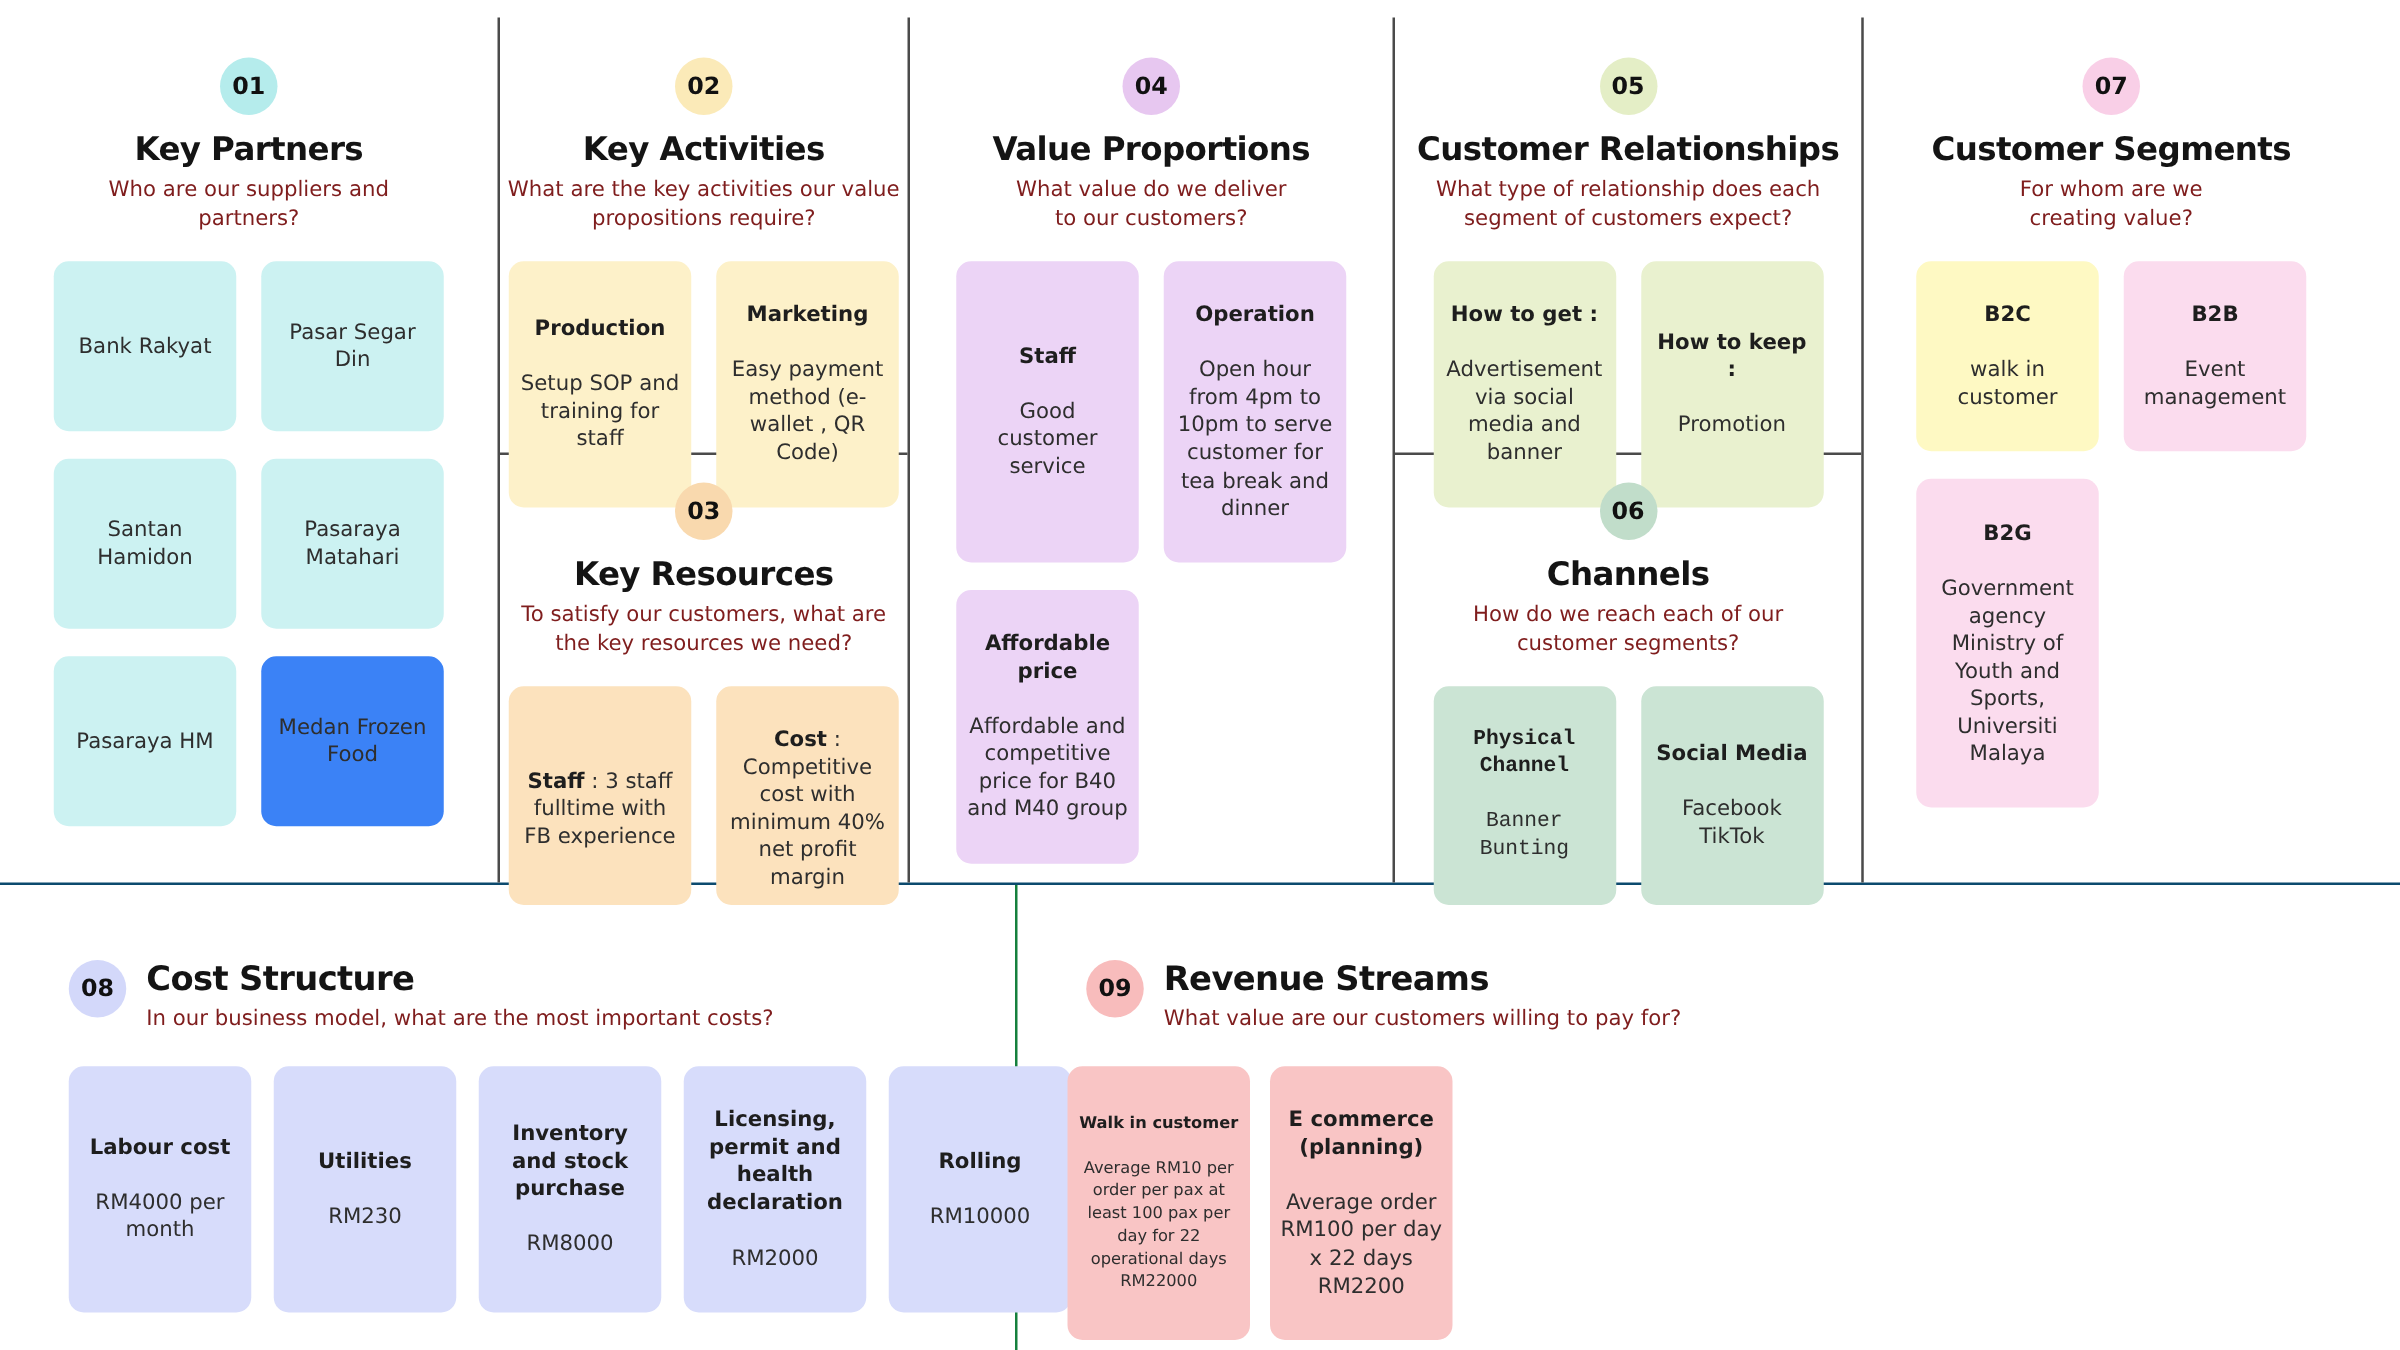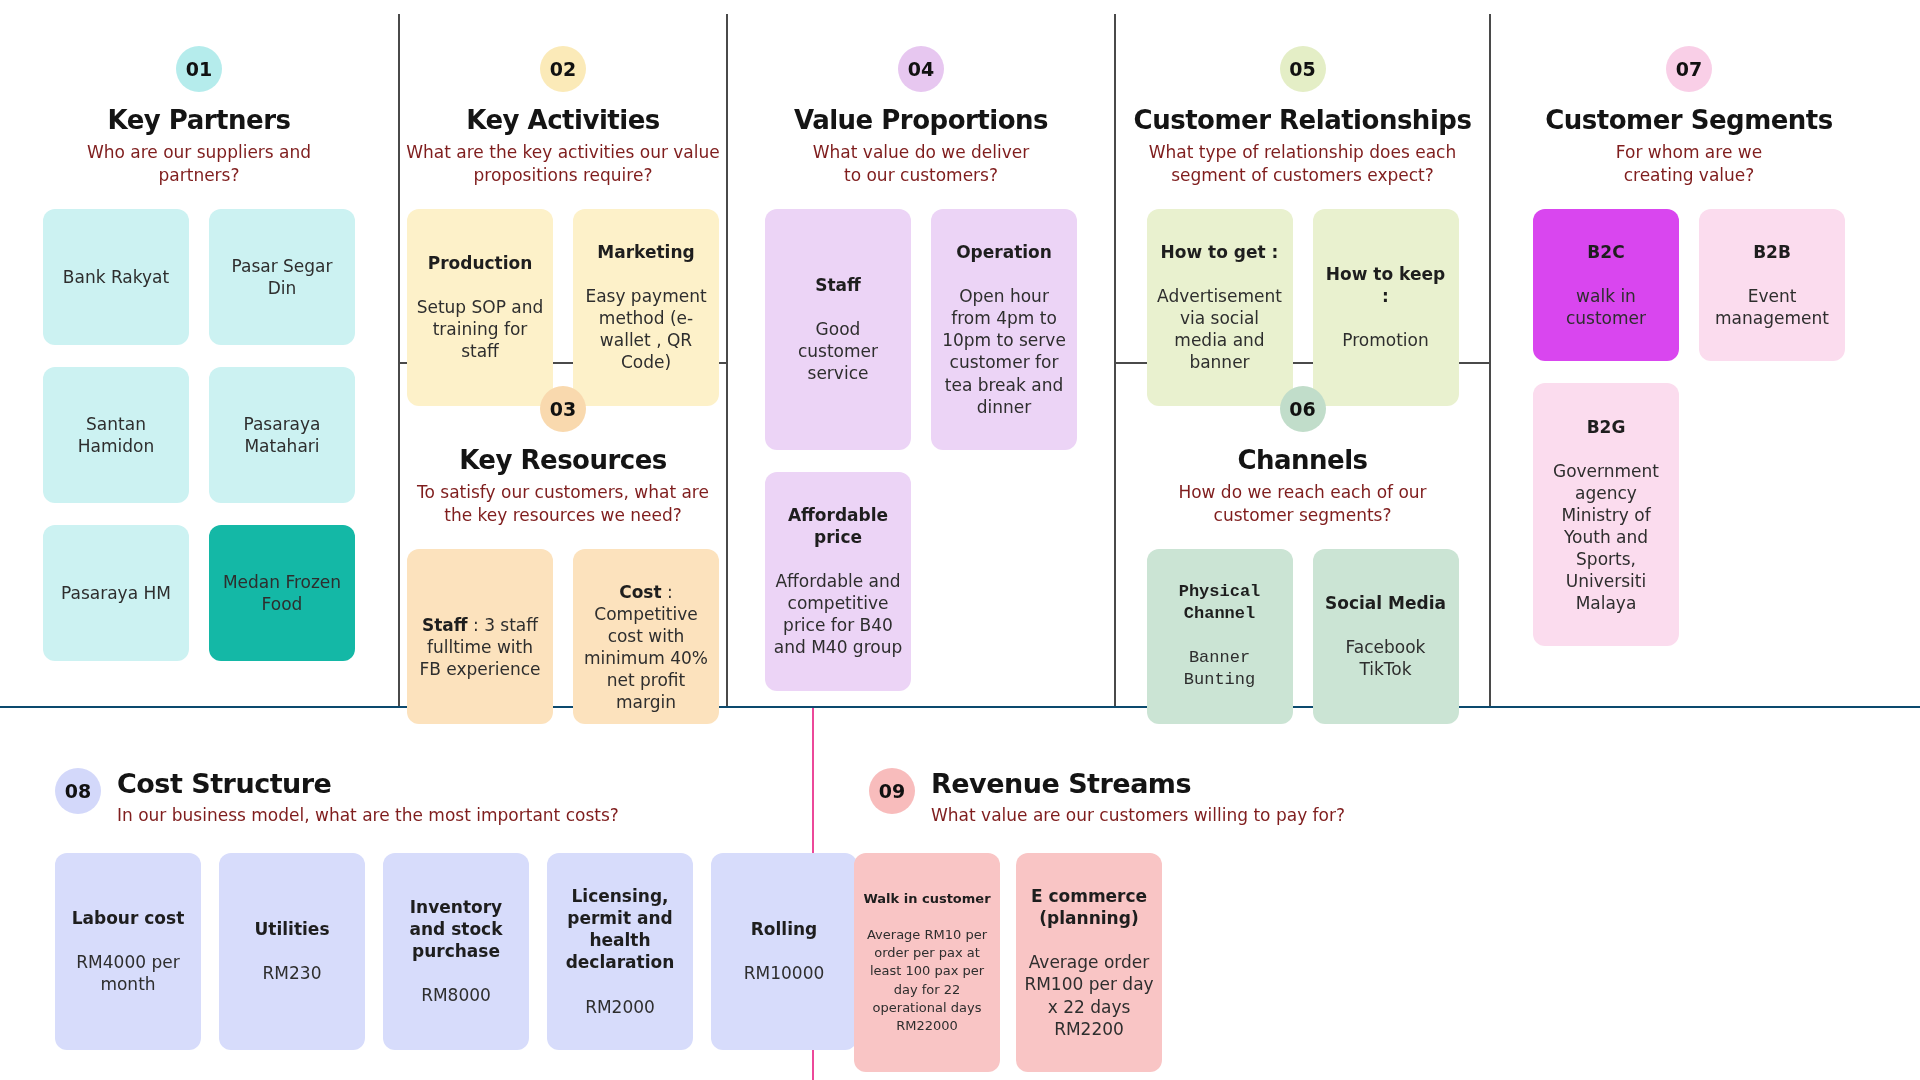--- a/index.html
+++ b/index.html
@@ -33,21 +33,21 @@
   .card { min-height:136px; border-radius:12px; padding:10px 8px;
           display:flex; align-items:center; justify-content:center; text-align:center; }
   .card-text { font-size:17px; line-height:1.3; color:#2e2e2e; white-space:pre-line; }
   .b { font-weight:bold; color:#1e1e1e; }
   .blk { display:block; }
   .tall { min-height:148px; }
 
   
   .bottom-row { display:flex; flex:1; }
   .b-sec { padding-top:60px; }
-  .b-sec-cost { width:814px; border-right:2px solid #ec4899; }
+  .b-sec-cost { width:814px; border-right:2px solid #15803d; }
   .b-sec-rev { flex:1; }
   .b-head { display:flex; gap:16px; padding-left:55px; }
   .b-head .num-circle { margin:0; flex:0 0 46px; }
   .b-head h2 { font-size:27px; font-weight:bold; color:#141414; letter-spacing:-0.5px; }
   .b-head .sec-sub { text-align:right; margin-top:5px; }
   .b-cards { display:grid; gap:18px; margin-top:26px; justify-content:start; }
   .cost-cards { grid-template-columns:repeat(5,146px); padding-left:55px; }
   .rev-cards { grid-template-columns:repeat(2,146px); gap:16px; padding-left:40px; }
   .b-cards .card { min-height:146px; }
   .card.small .card-text { font-size:13px; line-height:1.4; }
@@ -75,21 +75,21 @@
         </div>
         <div class="card" style="background: rgb(204, 242, 242);">
           <div class="card-text">Santan Hamidon</div>
         </div>
         <div class="card" style="background: rgb(204, 242, 242);">
           <div class="card-text">Pasaraya Matahari</div>
         </div>
         <div class="card" style="background: rgb(204, 242, 242);">
           <div class="card-text">Pasaraya HM</div>
         </div>
-        <div class="card" style="background: #14b8a6;">
+        <div class="card" style="background: #3b82f6;">
           <div class="card-text">Medan Frozen Food</div>
         </div>
       </div>
     </section>
 
     <div class="col col-2">
       <section class="sub-top">
         <header class="sec-head">
           <div class="num-circle" style="background: rgb(251, 234, 184);">02</div>
           <h2>Key Activities</h2>
@@ -212,21 +212,21 @@
     </div>
 
     <section class="col col-5">
       <header class="sec-head">
         <div class="num-circle" style="background: rgb(249, 207, 231);">07</div>
         <h2>Customer Segments</h2>
         <p class="sec-sub">For whom are we
 creating value?</p>
       </header>
       <div class="cards">
-        <div class="card tall" style="background: #d946ef; justify-content: center;">
+        <div class="card tall" style="background: #fef9c3; justify-content: center;">
           <div class="card-text">
             <span class="b blk">B2C</span>
             <span class="blk">walk in customer</span>
           </div>
         </div>
         <div class="card tall" style="background: rgb(251, 220, 238);">
           <div class="card-text">
             <span class="b blk">B2B</span>
             <span class="blk">Event management</span>
           </div>

